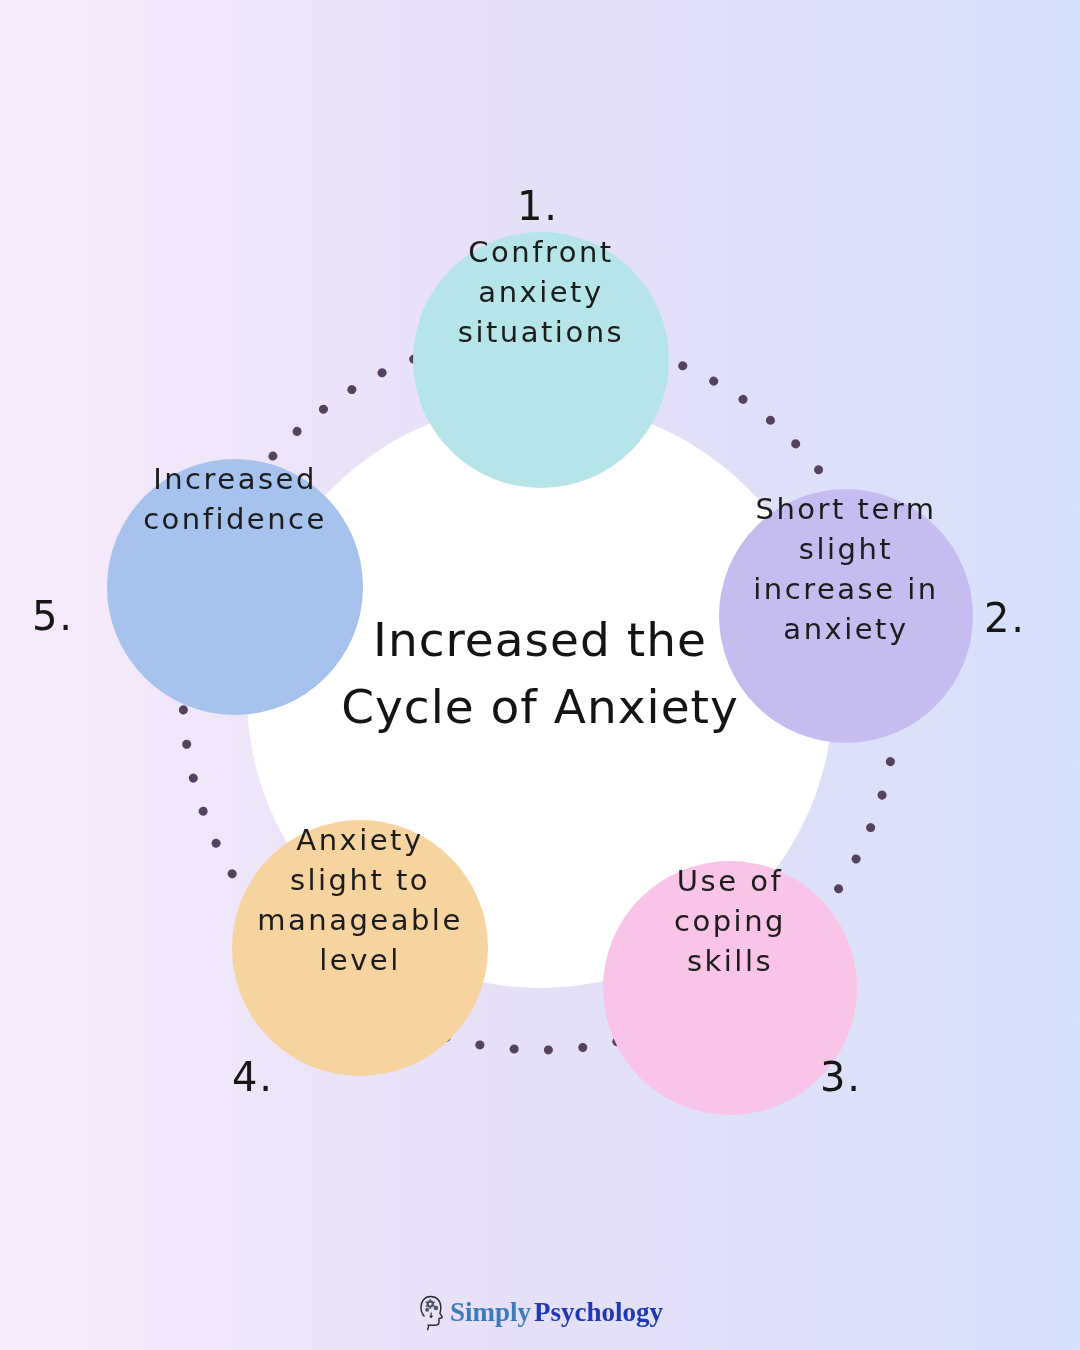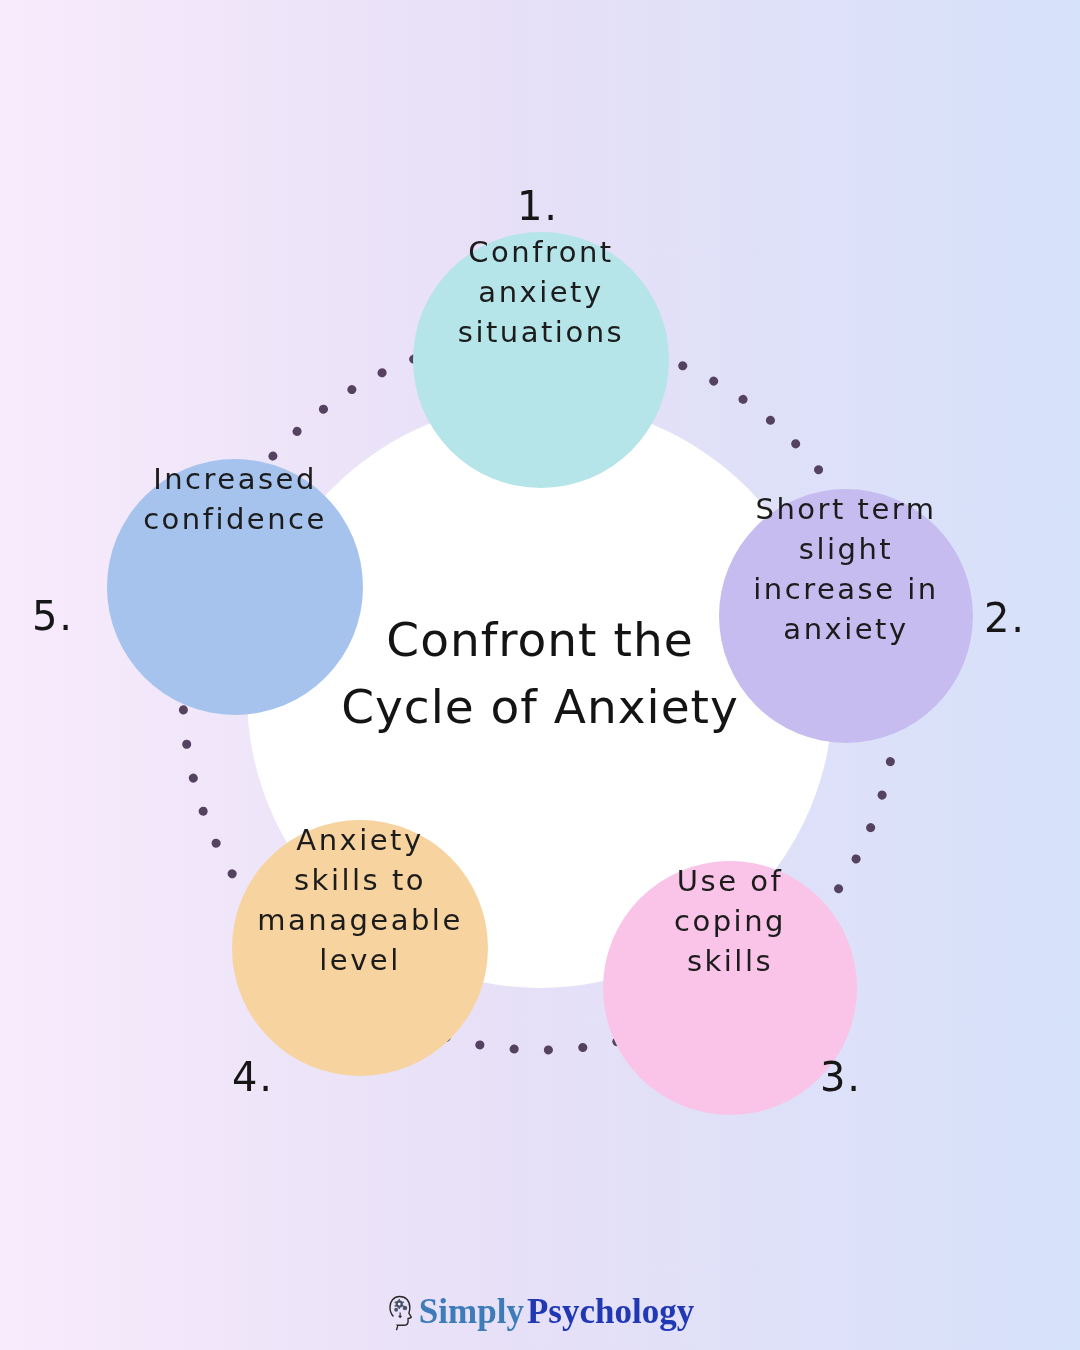--- a/index.html
+++ b/index.html
@@ -74,38 +74,38 @@
     left: 0; right: 0;
     top: 1292px;
     display: flex;
     align-items: center;
     justify-content: center;
     gap: 3px;
   }
   .brand-text {
     font-family: "Liberation Serif", serif;
     font-weight: bold;
-    font-size: 35px;
+    font-size: 27px;
     letter-spacing: 0px;
   }
   .brand1 { color: #3d7cb8; }
   .brand2 { color: #2038b4; }
 </style>
 </head>
 <body>
 
 <div class="canvas">
 
   <svg class="dot-ring" width="1080" height="1350" viewBox="0 0 1080 1350">
     <circle cx="540" cy="693" r="357" fill="none" stroke="#544260" stroke-width="9" stroke-linecap="round" stroke-dasharray="0.1 34.4"></circle>
   </svg>
 
   <div class="center-circle">
     <div class="title">
-      <div>Confront the</div>
+      <div>Increased the</div>
       <div>Cycle of Anxiety</div>
     </div>
   </div>
 
   <div class="step s1" style="background: rgb(181, 229, 232);">
     <div class="step-text">
       <div>Confront</div>
       <div>anxiety</div>
       <div>situations</div>
     </div>
@@ -124,21 +124,21 @@
     <div class="step-text">
       <div>Use of</div>
       <div>coping</div>
       <div>skills</div>
     </div>
   </div>
 
   <div class="step s4" style="background: rgb(247, 211, 160);">
     <div class="step-text">
       <div>Anxiety</div>
-      <div>skills to</div>
+      <div>slight to</div>
       <div>manageable</div>
       <div>level</div>
     </div>
   </div>
 
   <div class="step s5" style="background: rgb(166, 195, 237);">
     <div class="step-text">
       <div>Increased</div>
       <div>confidence</div>
     </div>

